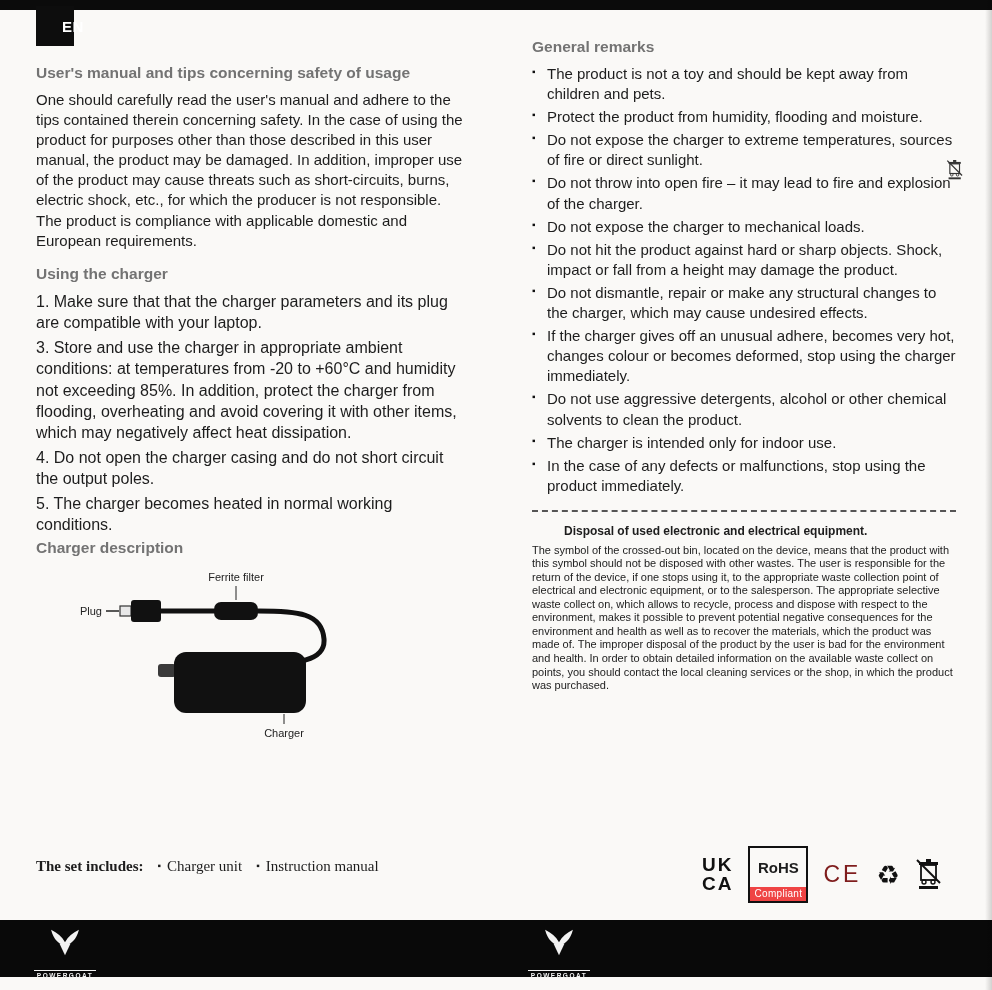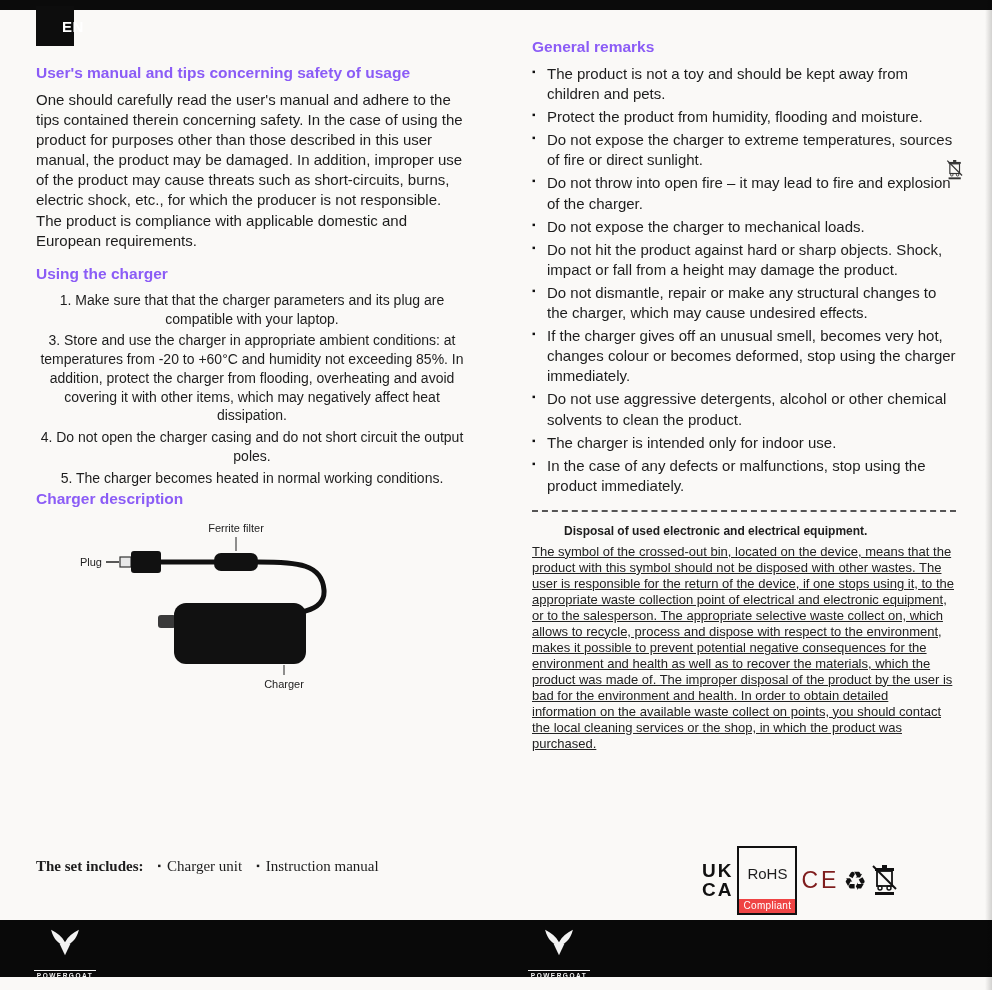--- a/index.html
+++ b/index.html
@@ -20,49 +20,49 @@
   .en-badge {
     position:absolute; top:6px; left:36px; width:38px; height:40px; background:#0d0d0d;
     color:#fff; font-weight:bold; font-size:15px; display:flex; align-items:center; justify-content:center;
     letter-spacing:0.5px;
     padding-left:36px;
   }
 
   .col-left  { position:absolute; left:36px;  top:64px; width:432px; }
   .col-right { position:absolute; left:532px; top:38px; width:424px; }
 
-  h3.sec { font-size:15.5px; font-weight:700; color:#8b5cf6; margin-bottom:8px; }
+  h3.sec { font-size:15.5px; font-weight:700; color:#737373; margin-bottom:8px; }
   .body-text { font-size:15px; line-height:1.34; }
   .mb { margin-bottom:14px; }
-  .num-item { font-size:14px; line-height:1.34; margin-bottom:3px;text-align:center; }
+  .num-item { font-size:16px; line-height:1.34; margin-bottom:3px; }
 
   ul.general-list { list-style:none; padding-left:15px; margin-top:2px; }
   ul.general-list li {
     position:relative; font-size:15px; line-height:1.34; margin-bottom:3px;
   }
   ul.general-list li::before {
     content:"▪"; position:absolute; left:-15px; top:1px; font-size:10px; color:#111;
   }
 
   .dashed-divider { margin:14px 0 12px 0; border-top:2px dashed #555; height:0; }
 
   .disposal-heading { font-size:12px; font-weight:700; margin-bottom:6px;padding-left:32px; }
-  .disposal-body { font-size:13px; line-height:1.23; color:#222;text-decoration:underline; }
+  .disposal-body { font-size:11px; line-height:1.23; color:#222; }
 
   .diagram-wrap { position:relative; margin-top:10px; height:182px; }
   .diagram-wrap svg text { font-family:"Liberation Sans", sans-serif; fill:#222; }
 
   .set-includes { position:absolute; left:36px; top:858px; font-size:15px; display:flex; align-items:baseline; gap:14px;font-family:Liberation Serif, serif; }
   .si-label { font-weight:700; }
   .si-item::before { content:"▪"; font-size:10px; margin-right:6px; position:relative; top:-2px; }
 
-  .certs { position:absolute; left:702px; top:846px; display:flex; align-items:center; gap:4px; }
+  .certs { position:absolute; left:702px; top:846px; display:flex; align-items:center; gap:15px; }
   .ukca { font-weight:800; font-size:19px; line-height:0.95; letter-spacing:2px; color:#111; }
   .rohs { border:2.5px solid #111; text-align:center; min-width:60px; }
-  .rohs-top { font-weight:400; font-size:15px; padding:17px 5px; }
+  .rohs-top { font-weight:700; font-size:15px; padding:11px 5px; }
   .rohs-sub { background:#ef4444; color:#fff; font-size:10px; padding:1px 4px 2px; letter-spacing:0.3px; }
   .ce { font-size:23px; font-weight:500; letter-spacing:3px; color:#7f1d1d;text-align:center; }
   .recycle { font-size:26px; color:#111; line-height:1; }
 
   .mini-weee { position:absolute; right:28px; top:158px; opacity:0.85; }
 
   .footer-bar { position:absolute; left:0; right:0; top:920px; height:57px; background:#090909; }
   .logo { position:absolute; top:6px; width:70px; text-align:center; color:#f3f3f3; }
   .logo.l1 { left:30px; }
   .logo.l2 { left:524px; }
@@ -143,21 +143,21 @@
 <div class="col-right">
   <h3 class="sec">General remarks</h3>
   <ul class="general-list">
     <li>The product is not a toy and should be kept away from children and pets.</li>
     <li>Protect the product from humidity, flooding and moisture.</li>
     <li>Do not expose the charger to extreme temperatures, sources of fire or direct sunlight.</li>
     <li>Do not throw into open fire – it may lead to fire and explosion of the charger.</li>
     <li>Do not expose the charger to mechanical loads.</li>
     <li>Do not hit the product against hard or sharp objects. Shock, impact or fall from a height may damage the product.</li>
     <li>Do not dismantle, repair or make any structural changes to the charger, which may cause undesired effects.</li>
-    <li>If the charger gives off an unusual smell, becomes very hot, changes colour or becomes deformed, stop using the charger immediately.</li>
+    <li>If the charger gives off an unusual adhere, becomes very hot, changes colour or becomes deformed, stop using the charger immediately.</li>
     <li>Do not use aggressive detergents, alcohol or other chemical solvents to clean the product.</li>
     <li>The charger is intended only for indoor use.</li>
     <li>In the case of any defects or malfunctions, stop using the product immediately.</li>
   </ul>
 
   <div class="dashed-divider"></div>
 
   <div class="disposal-heading">Disposal of used electronic and electrical equipment.</div>
   <p class="disposal-body">The symbol of the crossed-out bin, located on the device, means that the product with this symbol should not be disposed with other wastes. The user is responsible for the return of the device, if one stops using it, to the appropriate waste collection point of electrical and electronic equipment, or to the salesperson. The appropriate selective waste collect on, which allows to recycle, process and dispose with respect to the environment, makes it possible to prevent potential negative consequences for the environment and health as well as to recover the materials, which the product was made of. The improper disposal of the product by the user is bad for the environment and health. In order to obtain detailed information on the available waste collect on points, you should contact the local cleaning services or the shop, in which the product was purchased.</p>
 </div>

